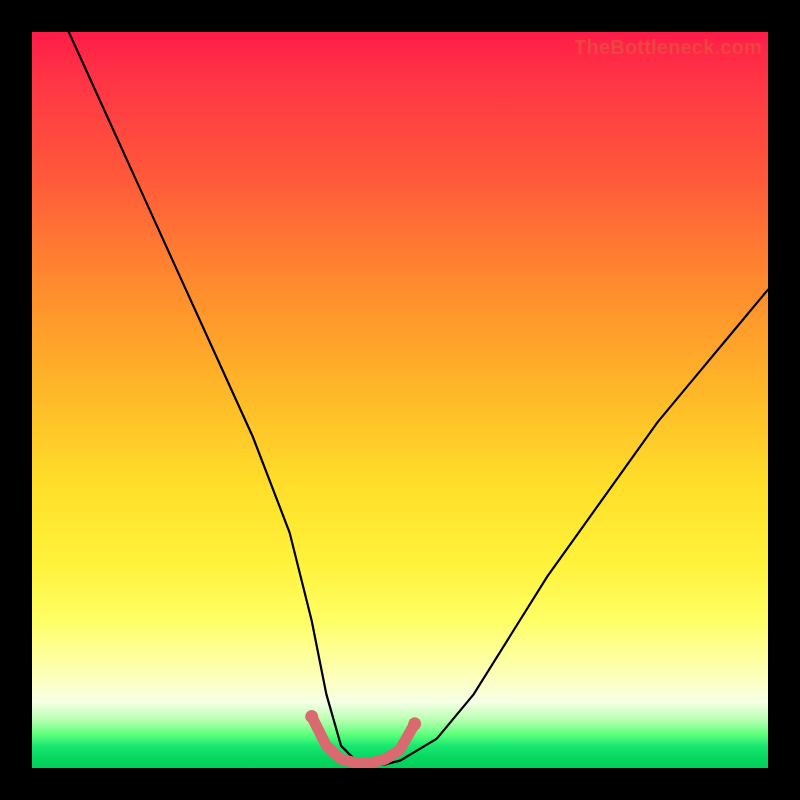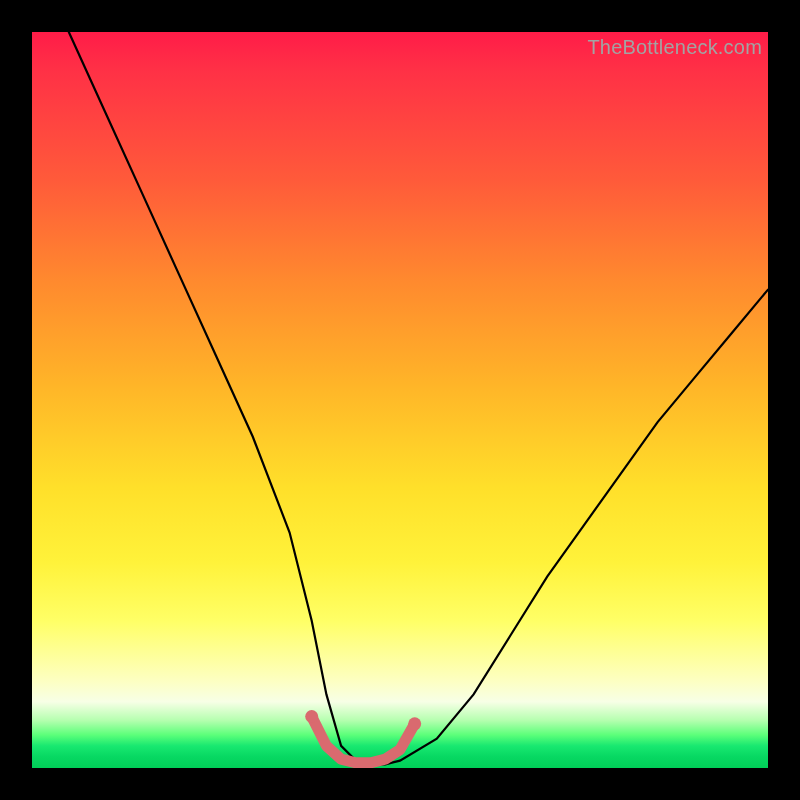--- a/index.html
+++ b/index.html
@@ -46,23 +46,23 @@
       #5cff7a 95.5%,
       #18e870 97%,
       #07d862 98.5%,
       #01cf58 100%
     );
   }
   .watermark {
     position: absolute;
     top: 4px;
     right: 6px;
-    color: #a3a3a3;
+    color: #ef4444;
     font-size: 20px;
-    font-weight: 400;
+    font-weight: 700;
     letter-spacing: 0.2px;
     user-select: none;
     text-align: center;
   }
   svg.curve {
     position: absolute;
     inset: 0;
     width: 100%;
     height: 100%;
   }

